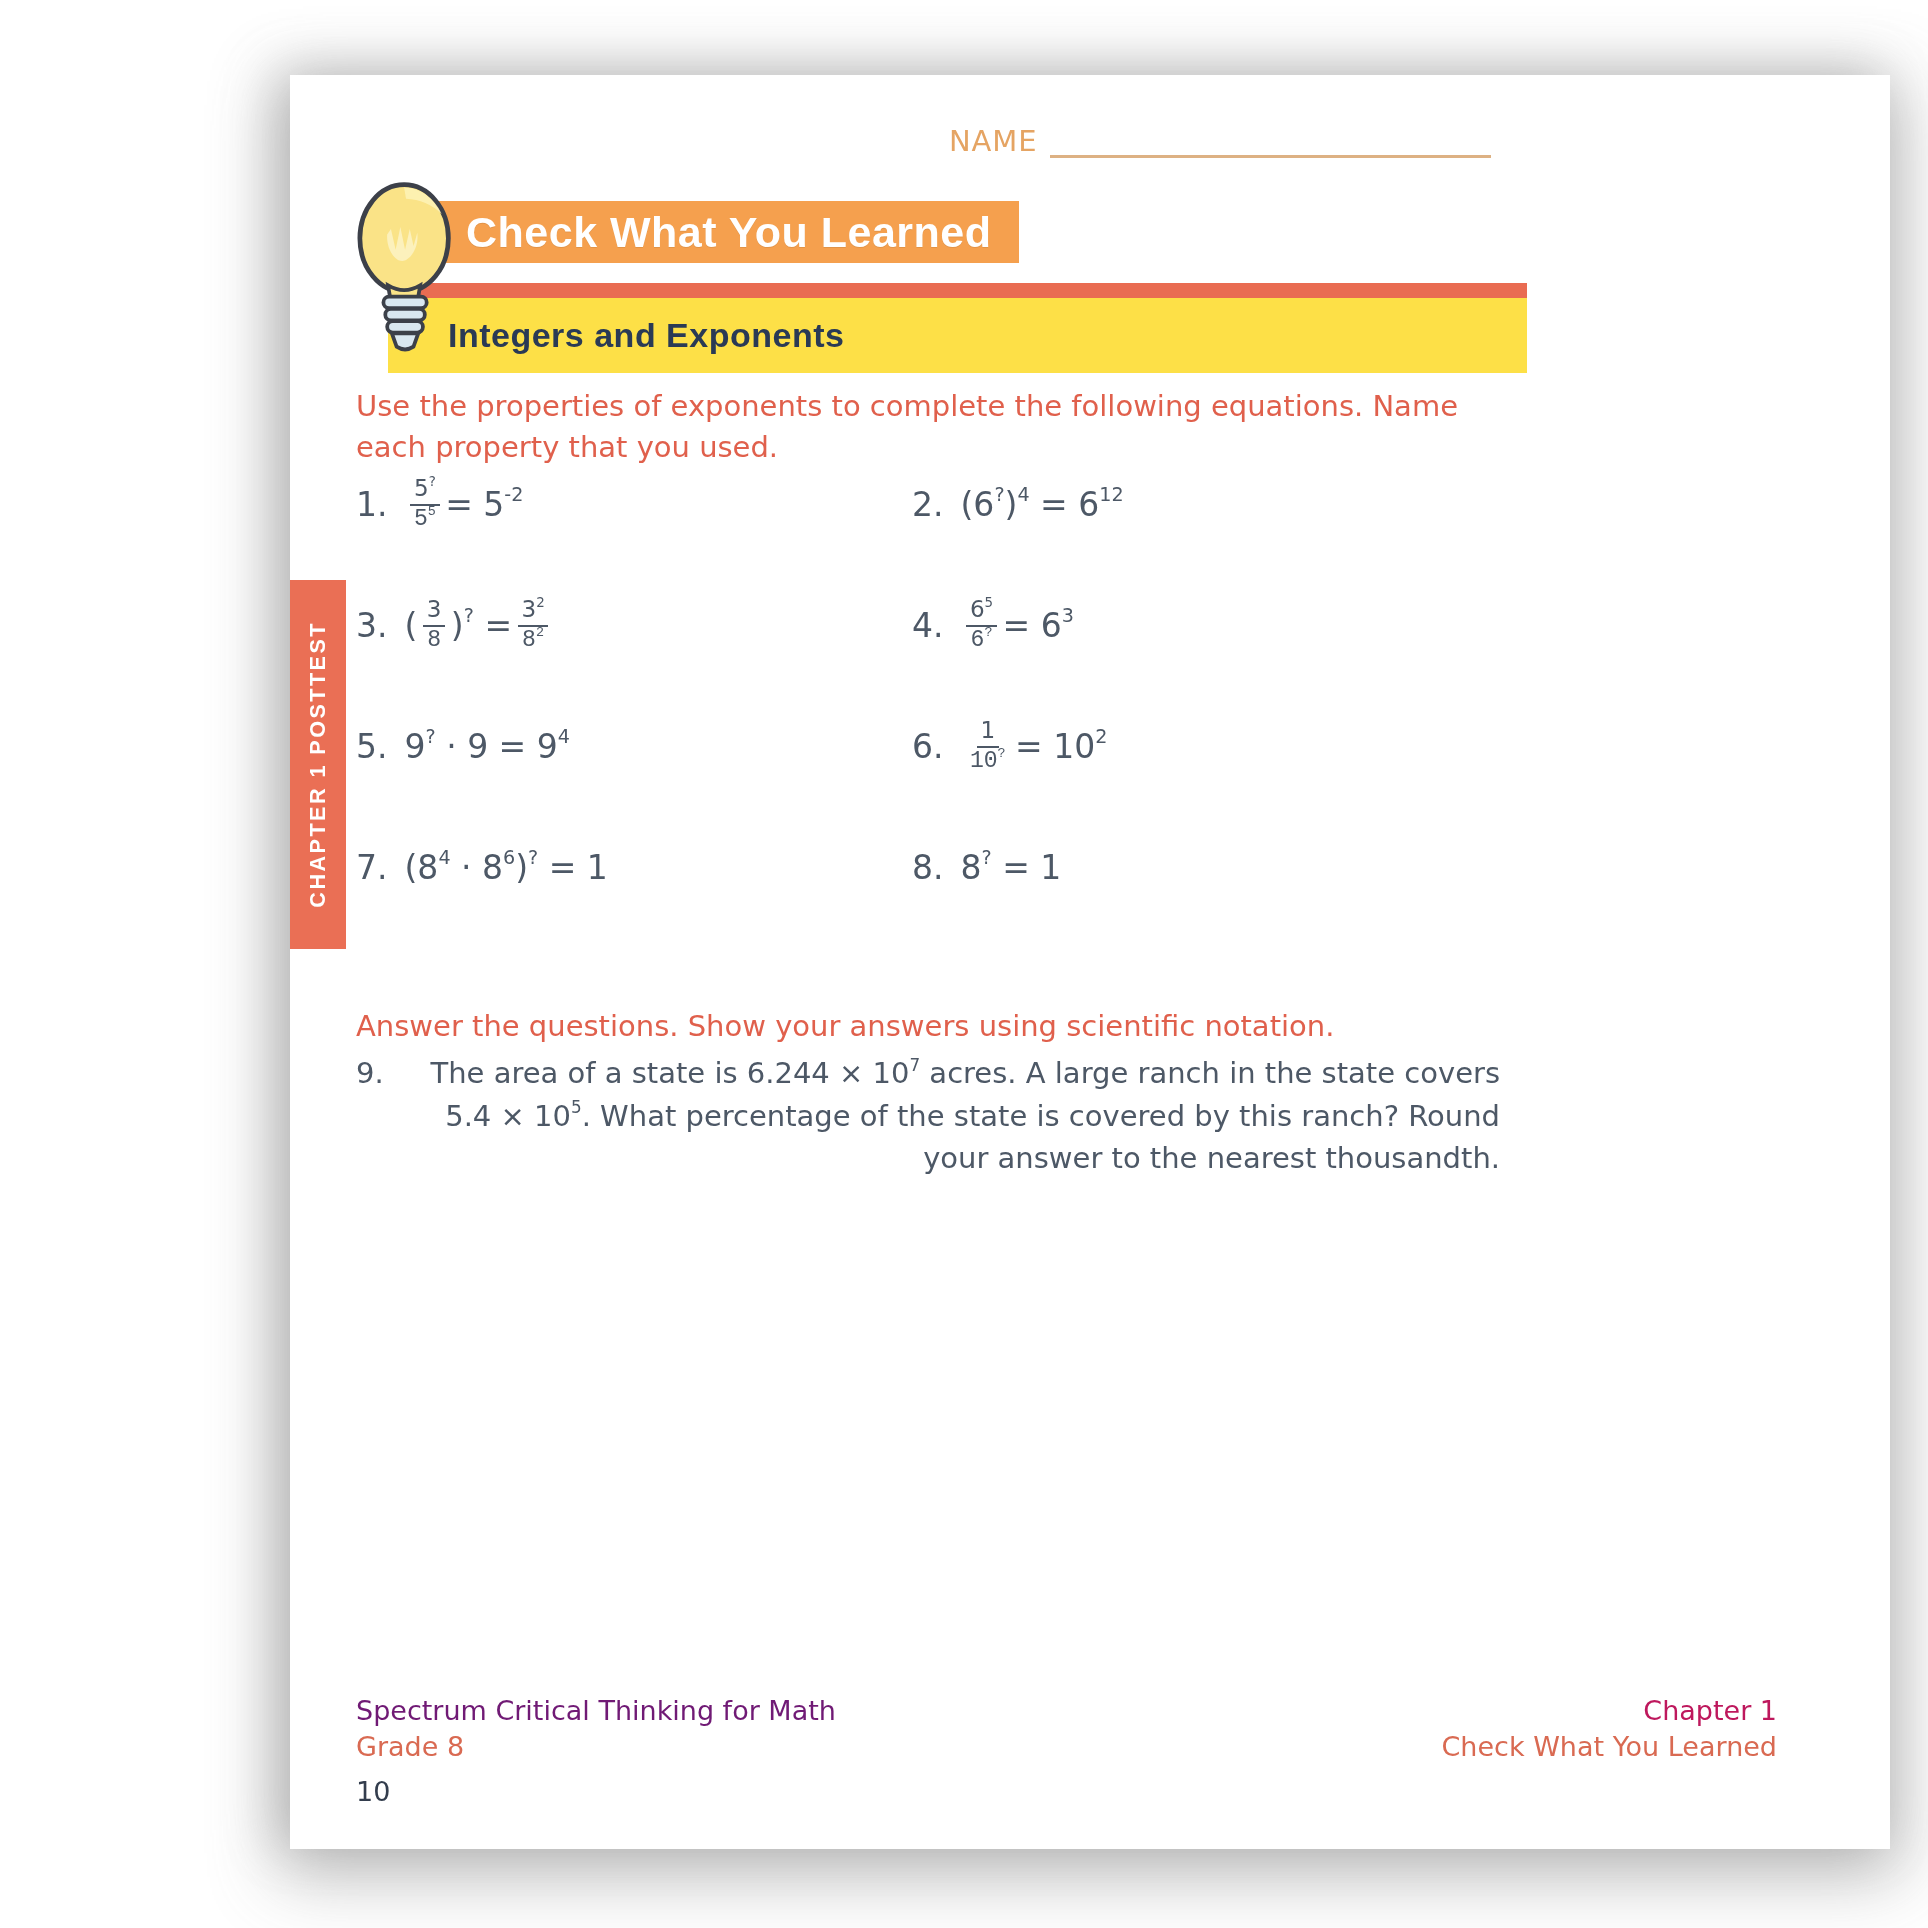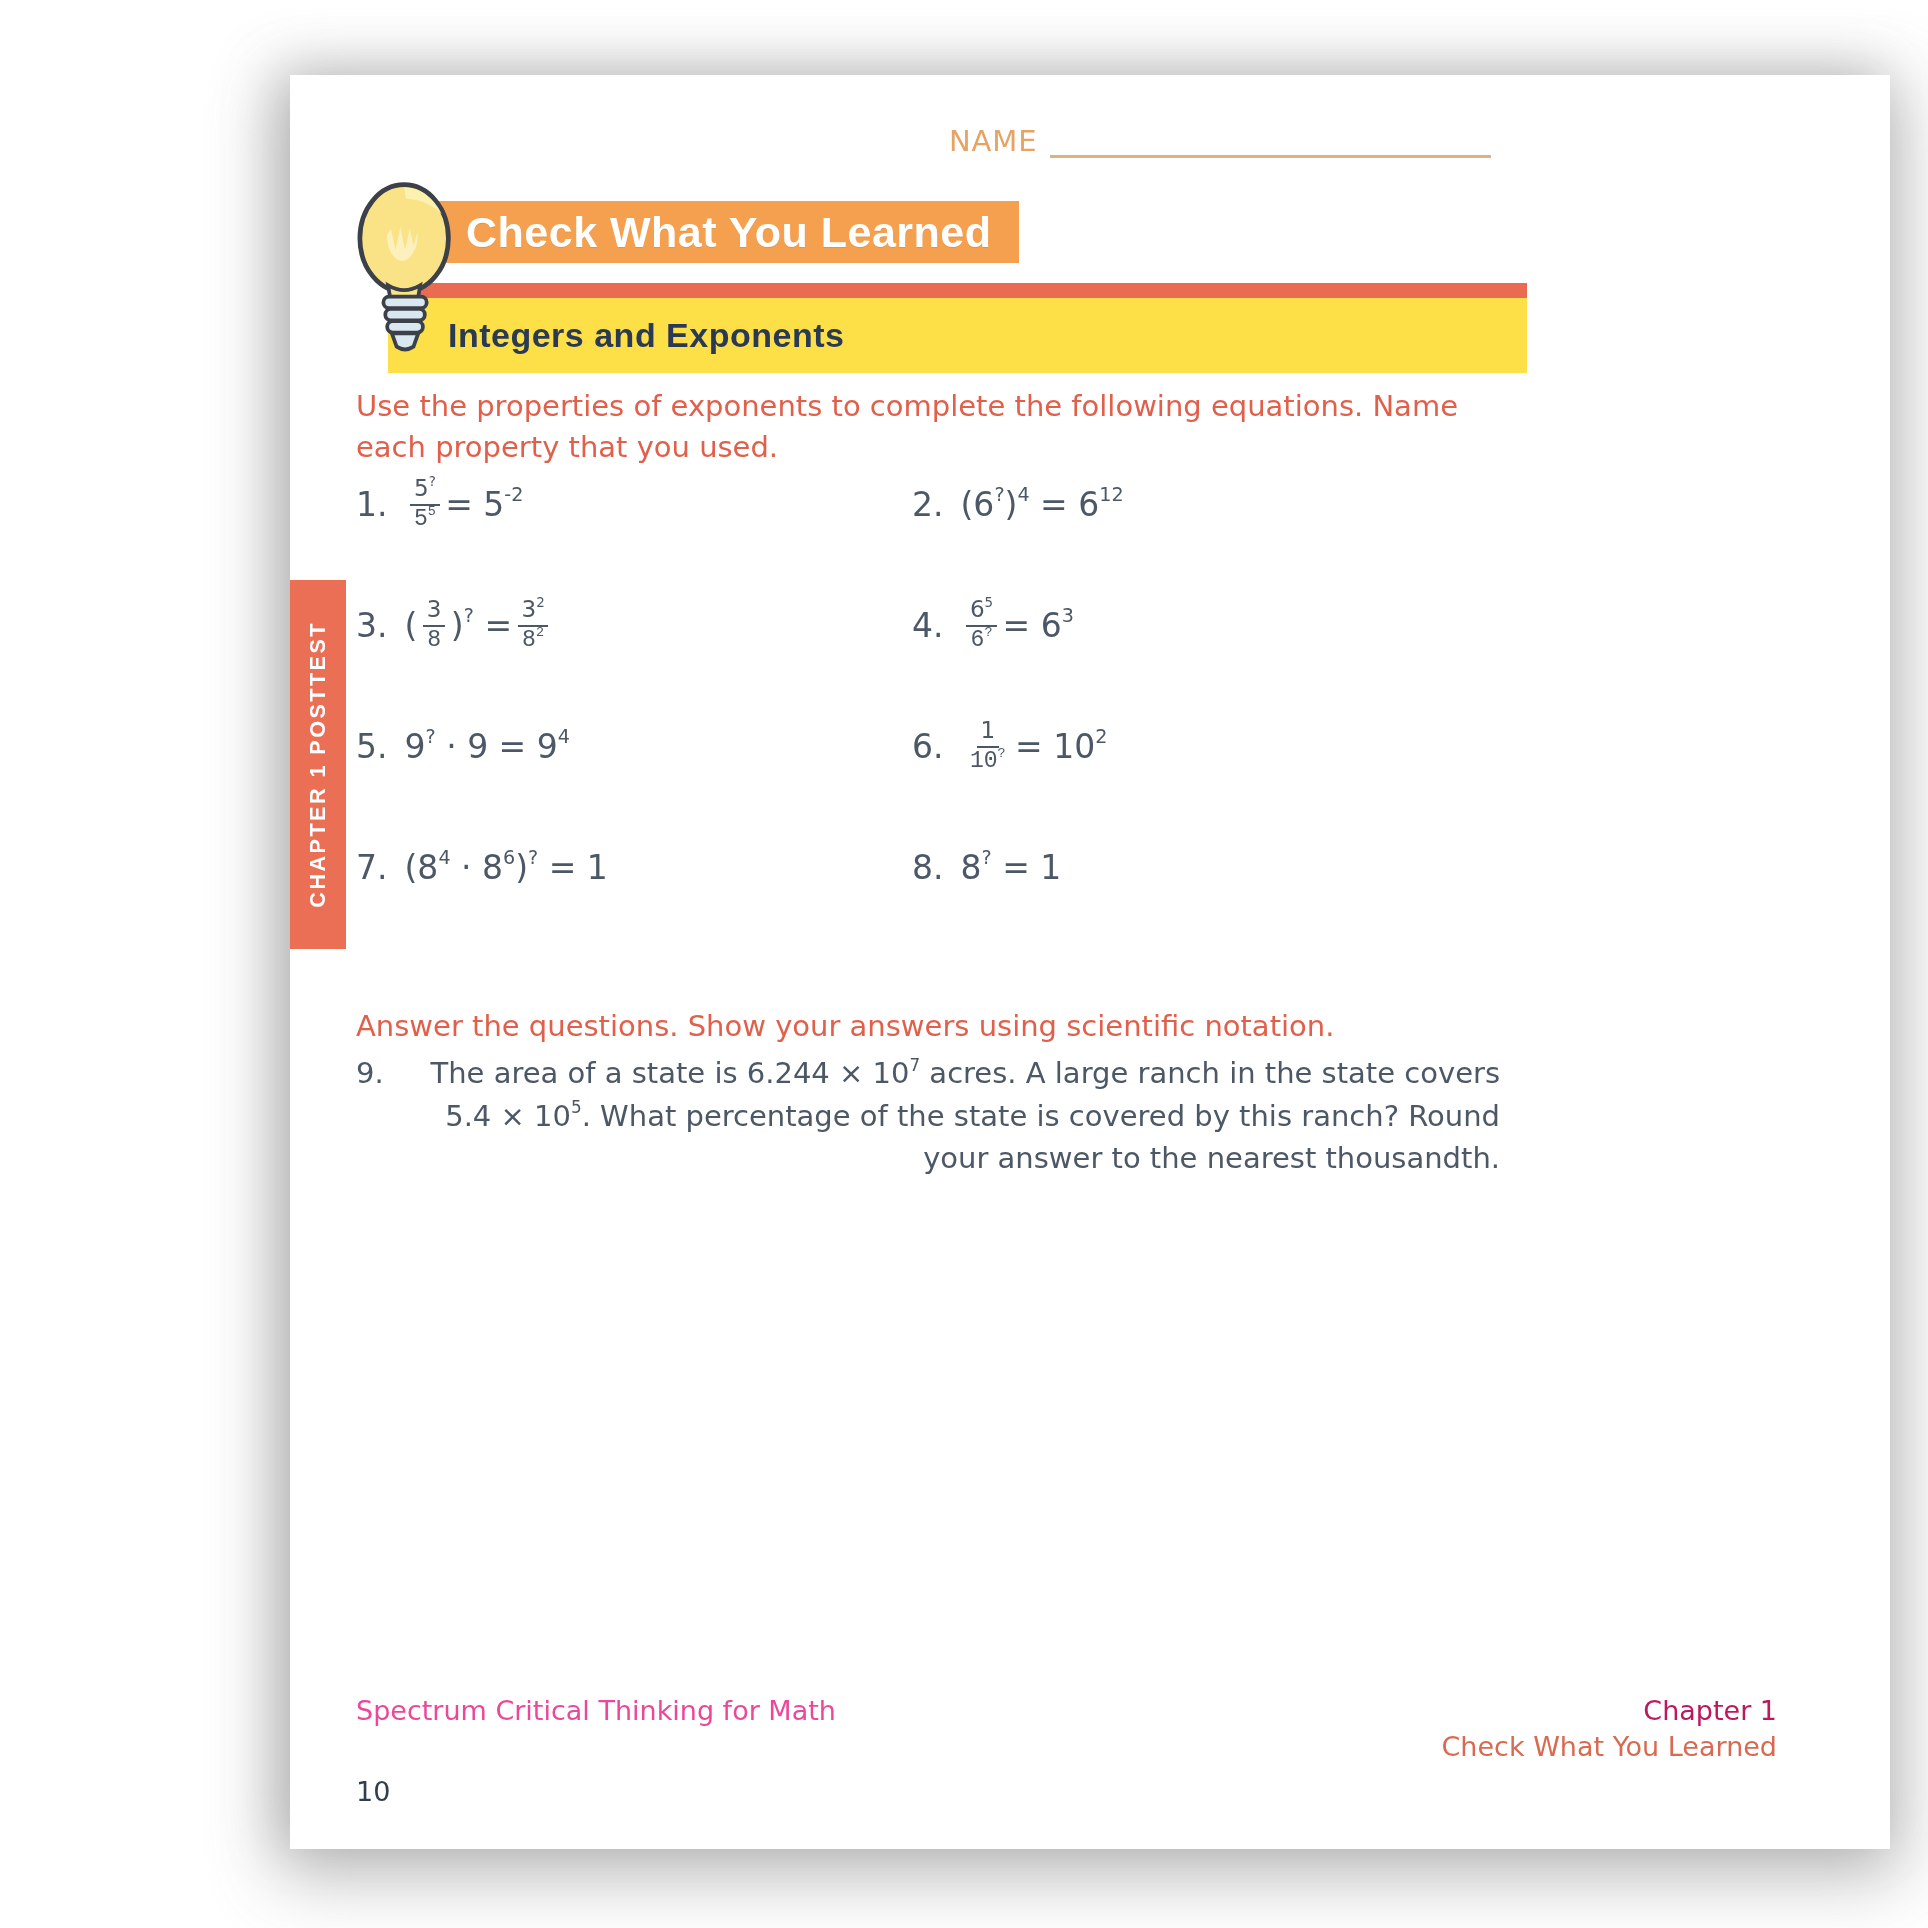--- a/index.html
+++ b/index.html
@@ -54,21 +54,21 @@
   .wp9{top:977px;}
   .wp10{top:1273px;}
   .wp-num{flex:none;width:53px;}
   .wp-text{flex:1;text-align:right;}
   .wp-text sup{font-size:0.58em;line-height:0;position:relative;top:-0.1em;}
   
   .watermark{position:absolute;left:50%;top:1156px;transform:translateX(-50%);margin-left:45px;
     color:#0d0d0d;font-size:53px;font-weight:bold;letter-spacing:1.9px;white-space:nowrap;}
   
   .footer-left{position:absolute;left:66px;top:1618px;font-size:27px;line-height:1.35;}
-  .footer-left .l1{color:#ec4899;text-align:right;}
+  .footer-left .l1{color:#701a75;text-align:right;}
   .footer-left .l2{color:#D96A52;}
   .page-num{position:absolute;left:66px;top:1701px;color:#333D4D;font-size:27px;}
   .footer-right{position:absolute;right:113px;top:1618px;text-align:right;font-size:27px;line-height:1.35;}
   .footer-right .r1{color:#be185d;}
   .footer-right .r2{color:#D96A52;}
 </style>
 </head>
 <body>
 
 <div class="page">
@@ -179,20 +179,21 @@
 
   <div class="wproblem wp9">
       <span class="wp-num">9.</span>
       <span class="wp-text">The area of a state is 6.244 × 10<sup>7</sup> acres. A large ranch in the state covers 5.4 × 10<sup>5</sup>. What percentage of the state is covered by this ranch? Round your answer to the nearest thousandth.</span>
     </div>
 
 
 
   <div class="footer-left">
     <div class="l1">Spectrum Critical Thinking for Math</div>
+    <div class="l2">Grade 8</div>
   </div>
   <div class="page-num">10</div>
   <div class="footer-right">
     <div class="r1">Chapter 1</div>
     <div class="r2">Check What You Learned</div>
   </div>
 
 </div>
 
 

